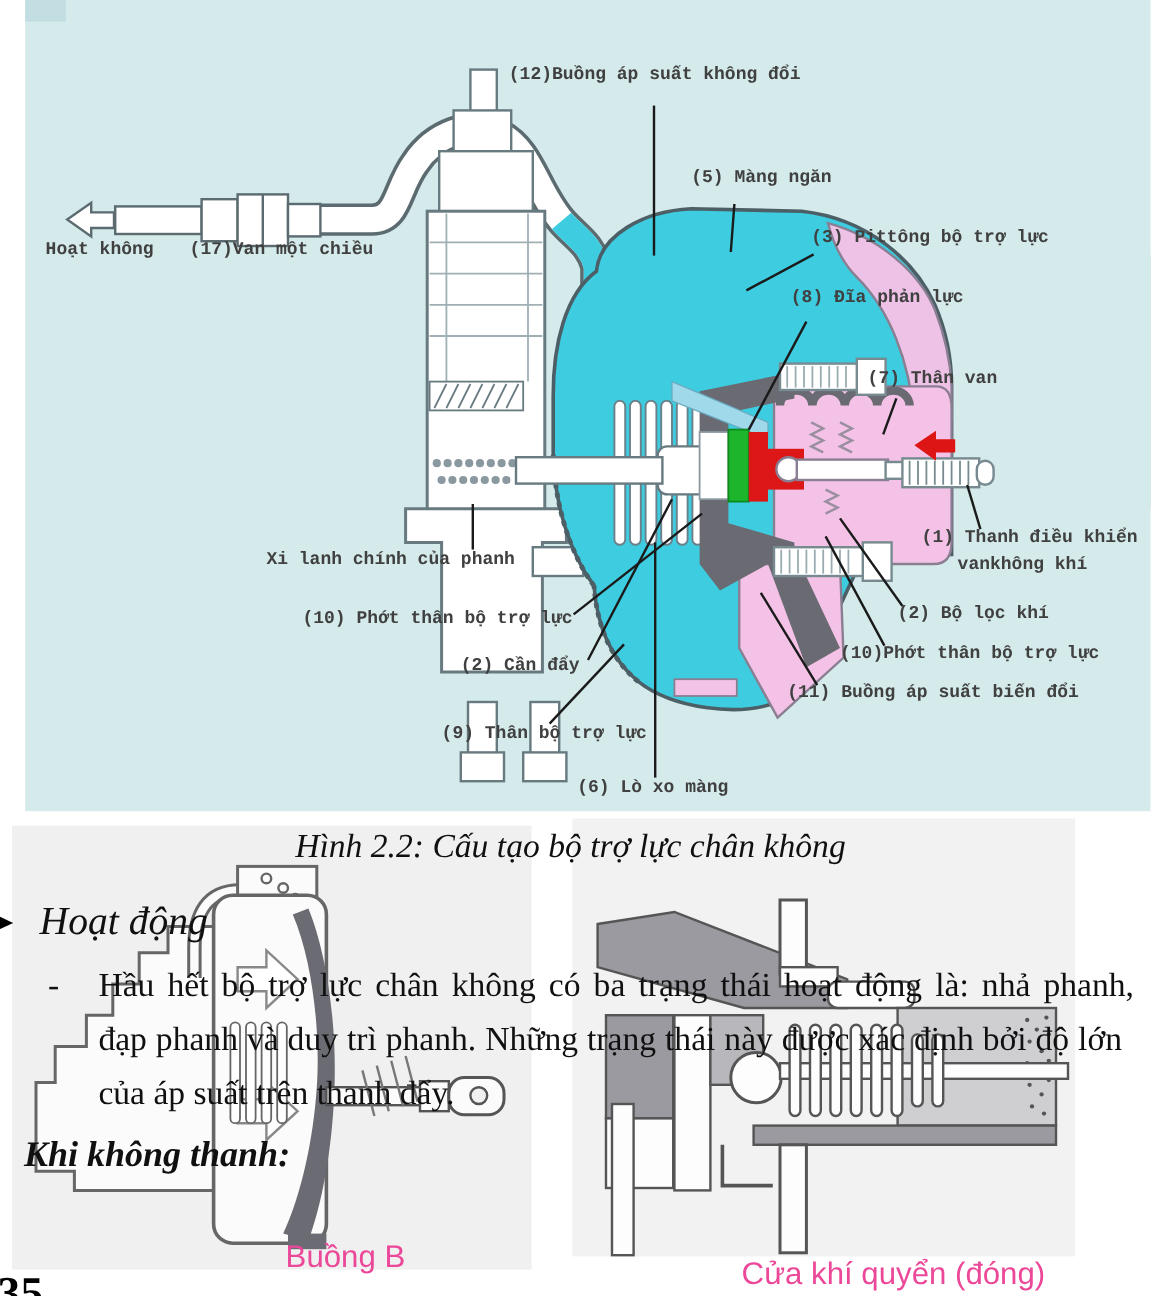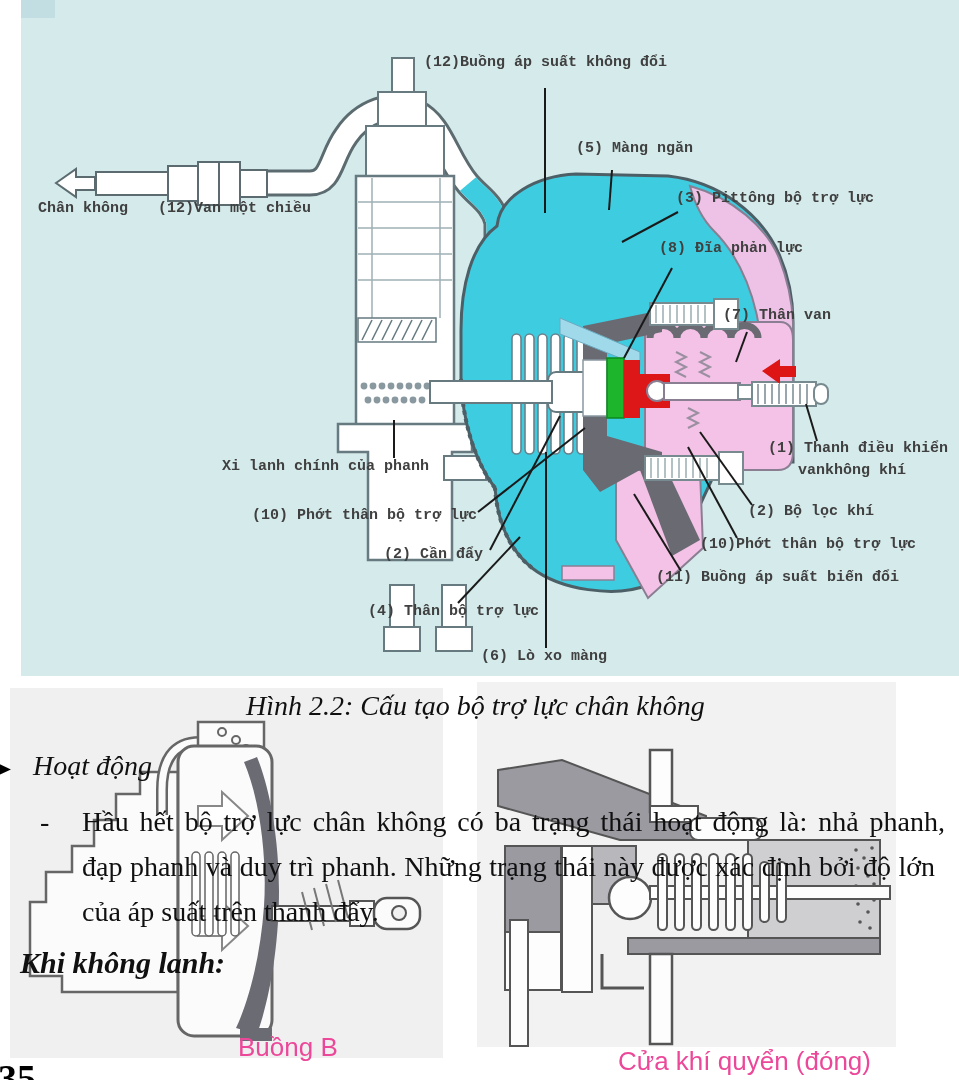--- a/index.html
+++ b/index.html
@@ -3,21 +3,21 @@
 <meta charset="utf-8">
 <style>
   html,body{margin:0;padding:0;background:#fff;}
   #page{position:relative;width:959px;height:1080px;overflow:hidden;background:#ffffff;
         font-family:"Liberation Serif",serif;}
   #gfx{position:absolute;left:0;top:0;z-index:1;}
   .dlabel{position:absolute;z-index:3;font-family:Liberation Mono, monospace;
           font-size:15px;font-weight:600;color:#404040;white-space:nowrap;letter-spacing:0;}
   .body-text{position:absolute;z-index:5;color:#101010;white-space:nowrap;}
   .caption{font-style:italic;font-size:28px;}
-  .heading{font-style:italic;font-size:28px;}
+  .heading{font-style:italic;font-size:33px;}
   .para{font-size:28px;}
   .para.just{white-space:normal;text-align:justify;text-align-last:justify;overflow:hidden;height:40px;}
   .sub{font-weight:bold;font-style:italic;font-size:30px;}
   .figcap{position:absolute;z-index:5;font-family:"Liberation Sans",sans-serif;
           font-size:26px;color:#ec4899;white-space:nowrap;}
   .pagenum{position:absolute;z-index:6;font-family:"Liberation Serif",serif;
            font-weight:bold;font-size:38px;color:#000;}
   .bullet-arrow{position:absolute;z-index:5;font-size:24px;color:#000;}
 </style>
 </head>
@@ -274,48 +274,48 @@
       <rect x="760" y="862" width="9" height="60" rx="4.5"></rect>
       <rect x="777" y="862" width="9" height="60" rx="4.5"></rect>
     </g>
     <rect x="628" y="938" width="252" height="16" fill="#9a9aa0" stroke="#555" stroke-width="2"></rect>
     <rect x="650" y="954" width="22" height="90" fill="#fdfdfd" stroke="#555" stroke-width="2.5"></rect>
     <path d="M602,954 L602,988 L644,988" fill="none" stroke="#555" stroke-width="3"></path>
     <rect x="510" y="920" width="18" height="126" fill="#fdfdfd" stroke="#555" stroke-width="2"></rect>
   </g>
 </svg>
 
-<div class="dlabel" style="left:38px;top:200px">Chân không</div>
-<div class="dlabel" style="left:158px;top:200px">(12)Van một chiều</div>
+<div class="dlabel" style="left:38px;top:200px">Hoạt không</div>
+<div class="dlabel" style="left:158px;top:200px">(17)Van một chiều</div>
 <div class="dlabel" style="left:424px;top:54px">(12)Buồng áp suất không đổi</div>
 <div class="dlabel" style="left:576px;top:140px">(5) Màng ngăn</div>
 <div class="dlabel" style="left:676px;top:190px">(3) Pittông bộ trợ lực</div>
 <div class="dlabel" style="left:659px;top:240px">(8) Đĩa phản lực</div>
 <div class="dlabel" style="left:723px;top:307px">(7) Thân van</div>
 <div class="dlabel" style="left:768px;top:440px">(1) Thanh điều khiển</div>
 <div class="dlabel" style="left:798px;top:462px">vankhông khí</div>
 <div class="dlabel" style="left:748px;top:503px">(2) Bộ lọc khí</div>
 <div class="dlabel" style="left:700px;top:536px">(10)Phớt thân bộ trợ lực</div>
 <div class="dlabel" style="left:656px;top:569px">(11) Buồng áp suất biến đổi</div>
 <div class="dlabel" style="left:222px;top:458px">Xi lanh chính của phanh</div>
 <div class="dlabel" style="left:252px;top:507px">(10) Phớt thân bộ trợ lực</div>
 <div class="dlabel" style="left:384px;top:546px">(2) Cần đẩy</div>
-<div class="dlabel" style="left:368px;top:603px">(4) Thân bộ trợ lực</div>
+<div class="dlabel" style="left:368px;top:603px">(9) Thân bộ trợ lực</div>
 <div class="dlabel" style="left:481px;top:648px">(6) Lò xo màng</div>
 
 <div class="body-text caption" style="left:246px;top:690px">Hình 2.2: Cấu tạo bộ trợ lực chân không</div>
 
 <span class="bullet-arrow" style="left:-8px;top:755px">➤</span>
 <div class="body-text heading" style="left:33px;top:750px">Hoạt động</div>
 
 <div class="body-text para" style="left:40px;top:806px">-</div>
 <div class="body-text para just" style="left:82px;top:806px;width:863px">Hầu hết bộ trợ lực chân không có ba trạng thái hoạt động là: nhả phanh,</div>
 <div class="body-text para just" style="left:82px;top:851px;width:853px">đạp phanh và duy trì phanh. Những trạng thái này được xác định bởi độ lớn</div>
 <div class="body-text para" style="left:82px;top:896px">của áp suất trên thanh đẩy.</div>
 
-<div class="body-text sub" style="left:20px;top:946px">Khi không lanh:</div>
+<div class="body-text sub" style="left:20px;top:946px">Khi không thanh:</div>
 
 <div class="figcap" style="left:238px;top:1032px">Buồng B</div>
 <div class="figcap" style="left:618px;top:1046px">Cửa khí quyển (đóng)</div>
 
 <div class="pagenum" style="left:-2px;top:1056px">35</div>
 
 </div>
 
 </body></html>

